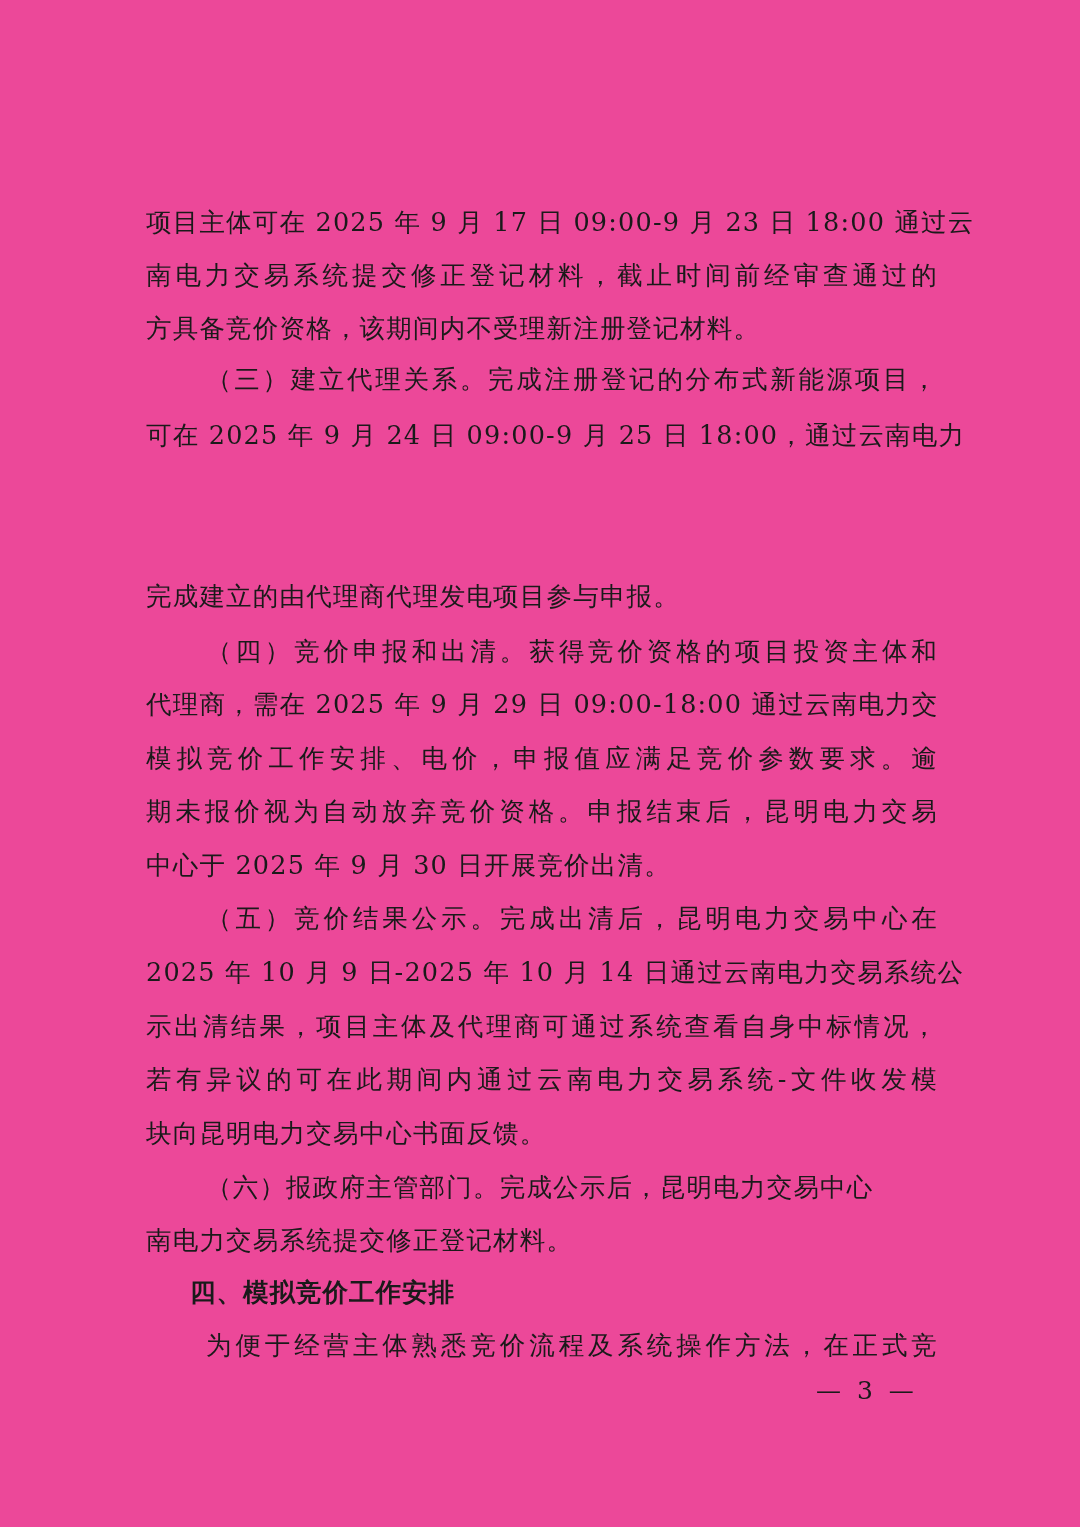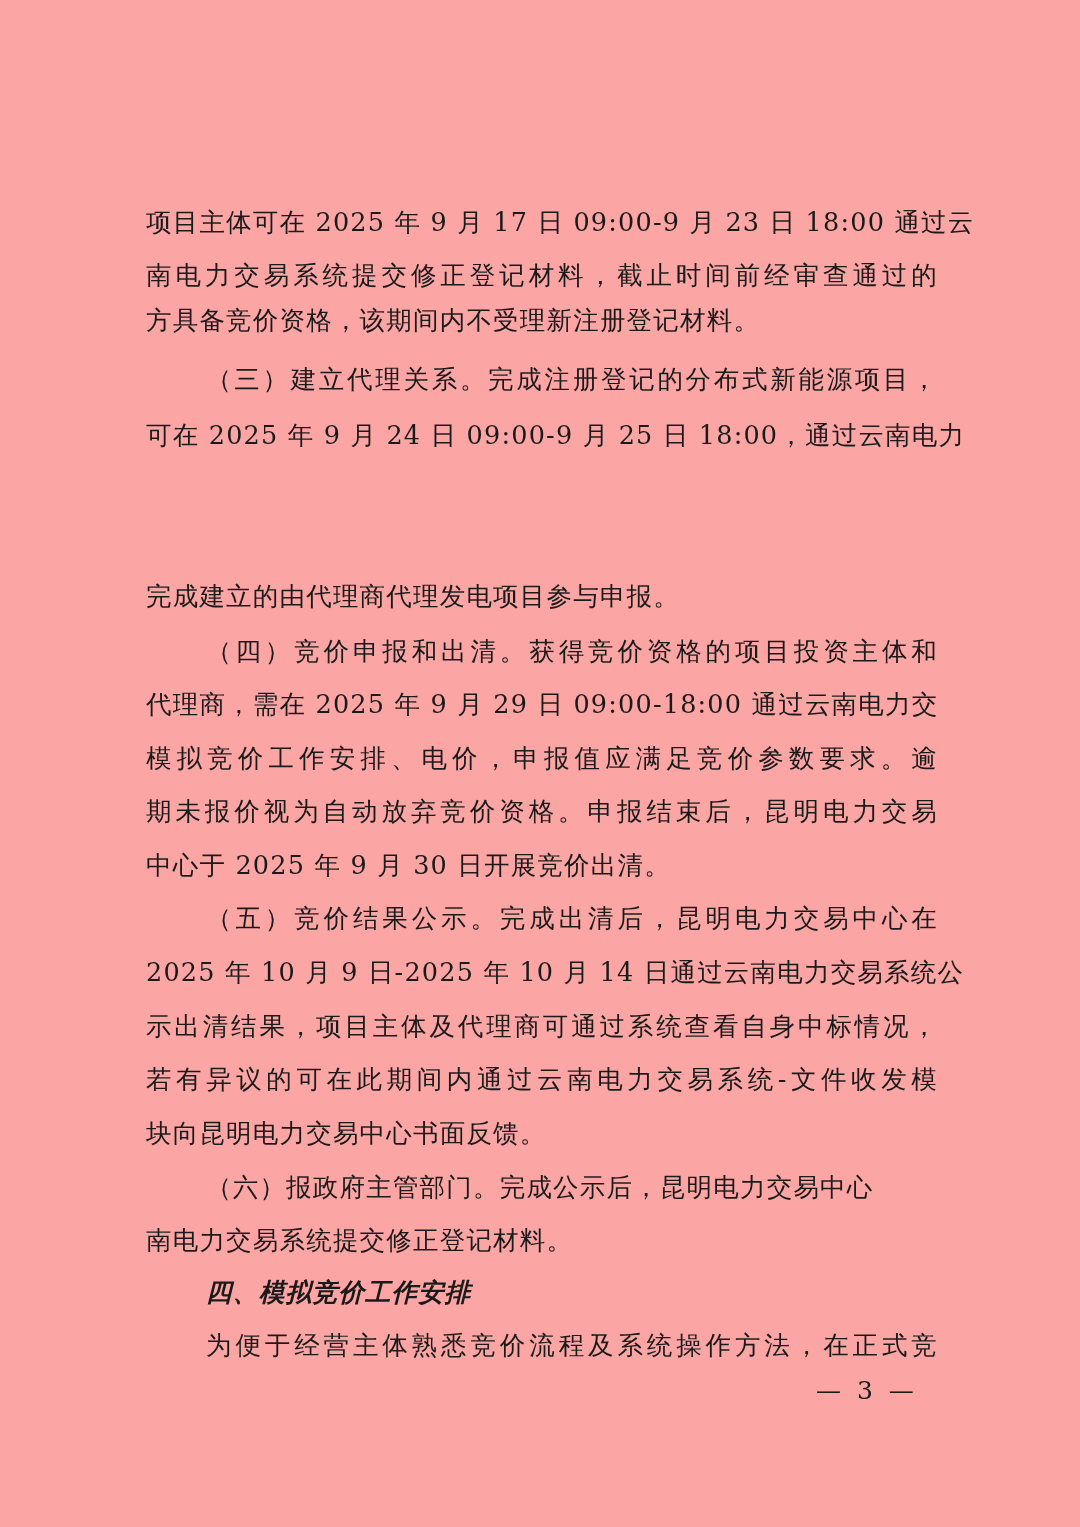--- a/index.html
+++ b/index.html
@@ -1,33 +1,33 @@
 <!DOCTYPE html>
 <html><head>
 <meta charset="utf-8">
 <style>
   html, body { margin: 0; padding: 0; background: #ffffff; }
   body { width: 1080px; height: 1527px; position: relative; overflow: hidden;
          font-family: "DejaVu Serif", "Liberation Serif", serif; color: #1a1a1a; }
-  .page { position: absolute; left: 0; top: 0; width: 1080px; height: 1527px; background: #fca5a5; }
+  .page { position: absolute; left: 0; top: 0; width: 1080px; height: 1527px; background: #ec4899; }
   .line { position: absolute; left: 146px; width: 792px; font-size: 25.5px; line-height: 30px;
           white-space: nowrap; letter-spacing: 1.2px; text-align: justify; text-align-last: justify; }
   .line.last { text-align-last: left; }
-  .heading { position: absolute; left: 206px; font-family: "DejaVu Sans", "Liberation Sans", sans-serif;
-             font-weight: bold; font-size: 25.5px; line-height: 30px; letter-spacing: 1px; font-style: italic; }
+  .heading { position: absolute; left: 190px; font-family: "DejaVu Sans", "Liberation Sans", sans-serif;
+             font-weight: bold; font-size: 25.5px; line-height: 30px; letter-spacing: 1px; }
   .pagenum { position: absolute; left: 816px; top: 1376px; font-size: 25px; line-height: 30px;
              white-space: nowrap; letter-spacing: 4px; }
 </style>
 </head>
 <body>
 
 <div class="page">
   <div class="line" style="top:207px">项目主体可在 2025 年 9 月 17 日 09:00-9 月 23 日 18:00 通过云</div>
   <div class="line" style="top:260px">南电力交易系统提交修正登记材料，截止时间前经审查通过的</div>
-  <div class="line last" style="top:305px">方具备竞价资格，该期间内不受理新注册登记材料。</div>
+  <div class="line last" style="top:313px">方具备竞价资格，该期间内不受理新注册登记材料。</div>
 
   <div class="line" style="top:367px; left:206px; width:732px;font-family:Liberation Mono, monospace;">（三）建立代理关系。完成注册登记的分布式新能源项目，</div>
   <div class="line" style="top:420px">可在 2025 年 9 月 24 日 09:00-9 月 25 日 18:00，通过云南电力</div>
   <div class="line last" style="top:581px">完成建立的由代理商代理发电项目参与申报。</div>
 
   <div class="line" style="top:636px; left:206px; width:732px;">（四）竞价申报和出清。获得竞价资格的项目投资主体和</div>
   <div class="line" style="top:689px">代理商，需在 2025 年 9 月 29 日 09:00-18:00 通过云南电力交</div>
   <div class="line" style="top:743px">模拟竞价工作安排、电价，申报值应满足竞价参数要求。逾</div>
   <div class="line" style="top:796px">期未报价视为自动放弃竞价资格。申报结束后，昆明电力交易</div>
   <div class="line last" style="top:850px">中心于 2025 年 9 月 30 日开展竞价出清。</div>

